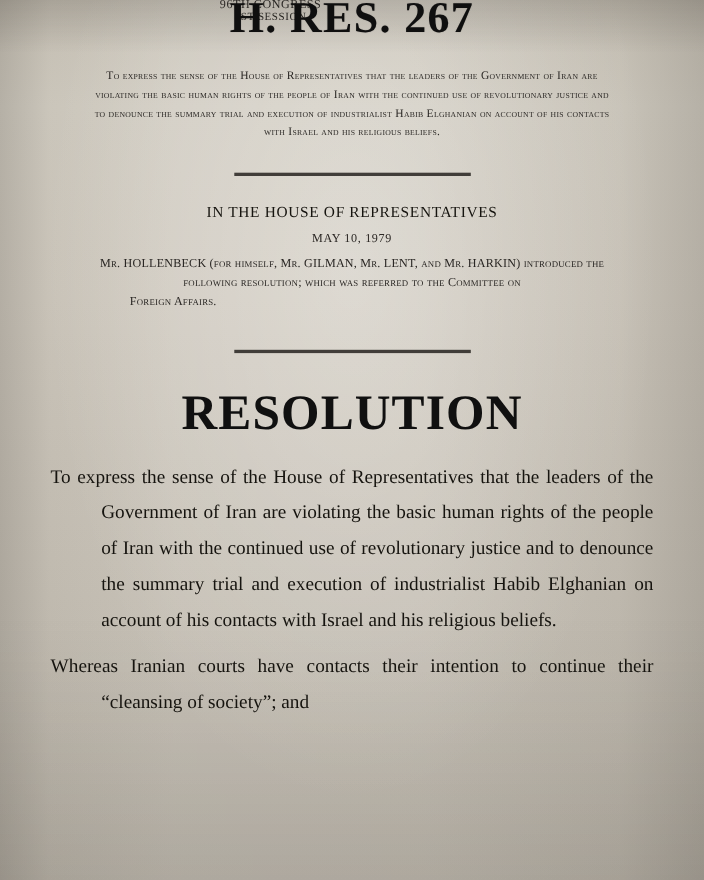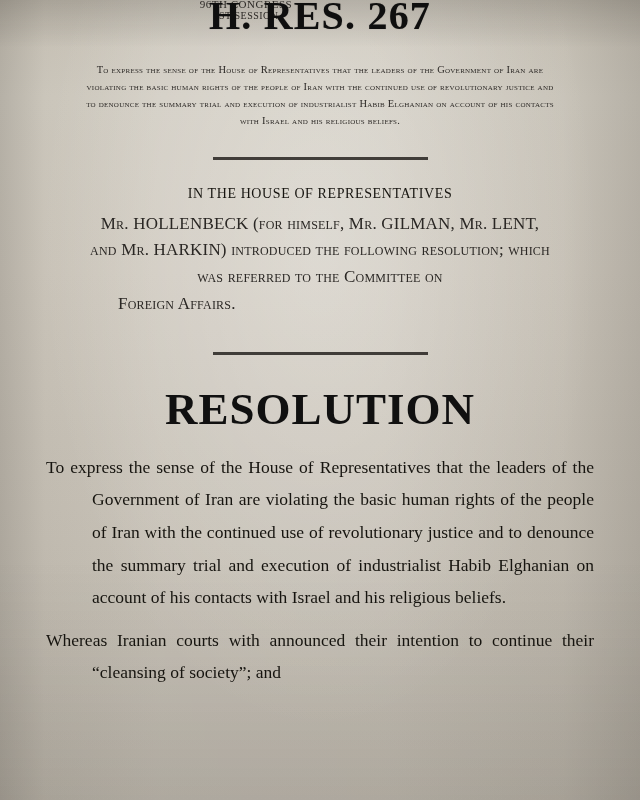--- a/index.html
+++ b/index.html
@@ -112,21 +112,21 @@
     font-size: 11px;
     font-variant: small-caps;
     letter-spacing: 0.6px;
     color: #2b2724;
   }
 
   .sponsor {
     margin: 9px auto 0;
     width: 460px;
     text-align: center;
-    font-size: 17px;
+    font-size: 11px;
     line-height: 1.58;
     font-variant: small-caps;
     letter-spacing: 0.2px;
     color: #2a2724;
   }
   .sponsor .l-left { display: block; text-align: left; padding-left: 28px; }
 
   .resolution-title {
     text-align: center;
     margin-top: 28px;
@@ -167,30 +167,31 @@
     </div>
 
     <div class="doc-title">H. RES. 267</div>
 
     <div class="summary">To express the sense of the House of Representatives that the leaders of the Government of Iran are violating the basic human rights of the people of Iran with the continued use of revolutionary justice and to denounce the summary trial and execution of industrialist Habib Elghanian on account of his contacts with Israel and his religious beliefs.</div>
 
     <div class="rule"></div>
 
     <div class="house-head">IN THE HOUSE OF REPRESENTATIVES</div>
 
+    <div class="date-line">MAY 10, 1979</div>
 
     <div class="sponsor">
       <span>Mr. HOLLENBECK (for himself, Mr. GILMAN, Mr. LENT, and Mr. HARKIN)</span>
       <span>introduced the following resolution; which was referred to the Committee on</span>
       <span class="l-left">Foreign Affairs.</span>
     </div>
 
     <div class="rule second"></div>
 
     <div class="resolution-title">RESOLUTION</div>
 
     <div class="body-text">
       <p class="para-indent-hang">To express the sense of the House of Representatives that the leaders of the Government of Iran are violating the basic human rights of the people of Iran with the continued use of revolutionary justice and to denounce the summary trial and execution of industrialist Habib Elghanian on account of his contacts with Israel and his religious beliefs.</p>
-      <p class="para-hang">Whereas Iranian courts with announced their intention to continue their “cleansing of society”; and</p>
+      <p class="para-hang">Whereas Iranian courts have contacts their intention to continue their “cleansing of society”; and</p>
     </div>
 
   </div>
 </div>
 
 </body></html>

